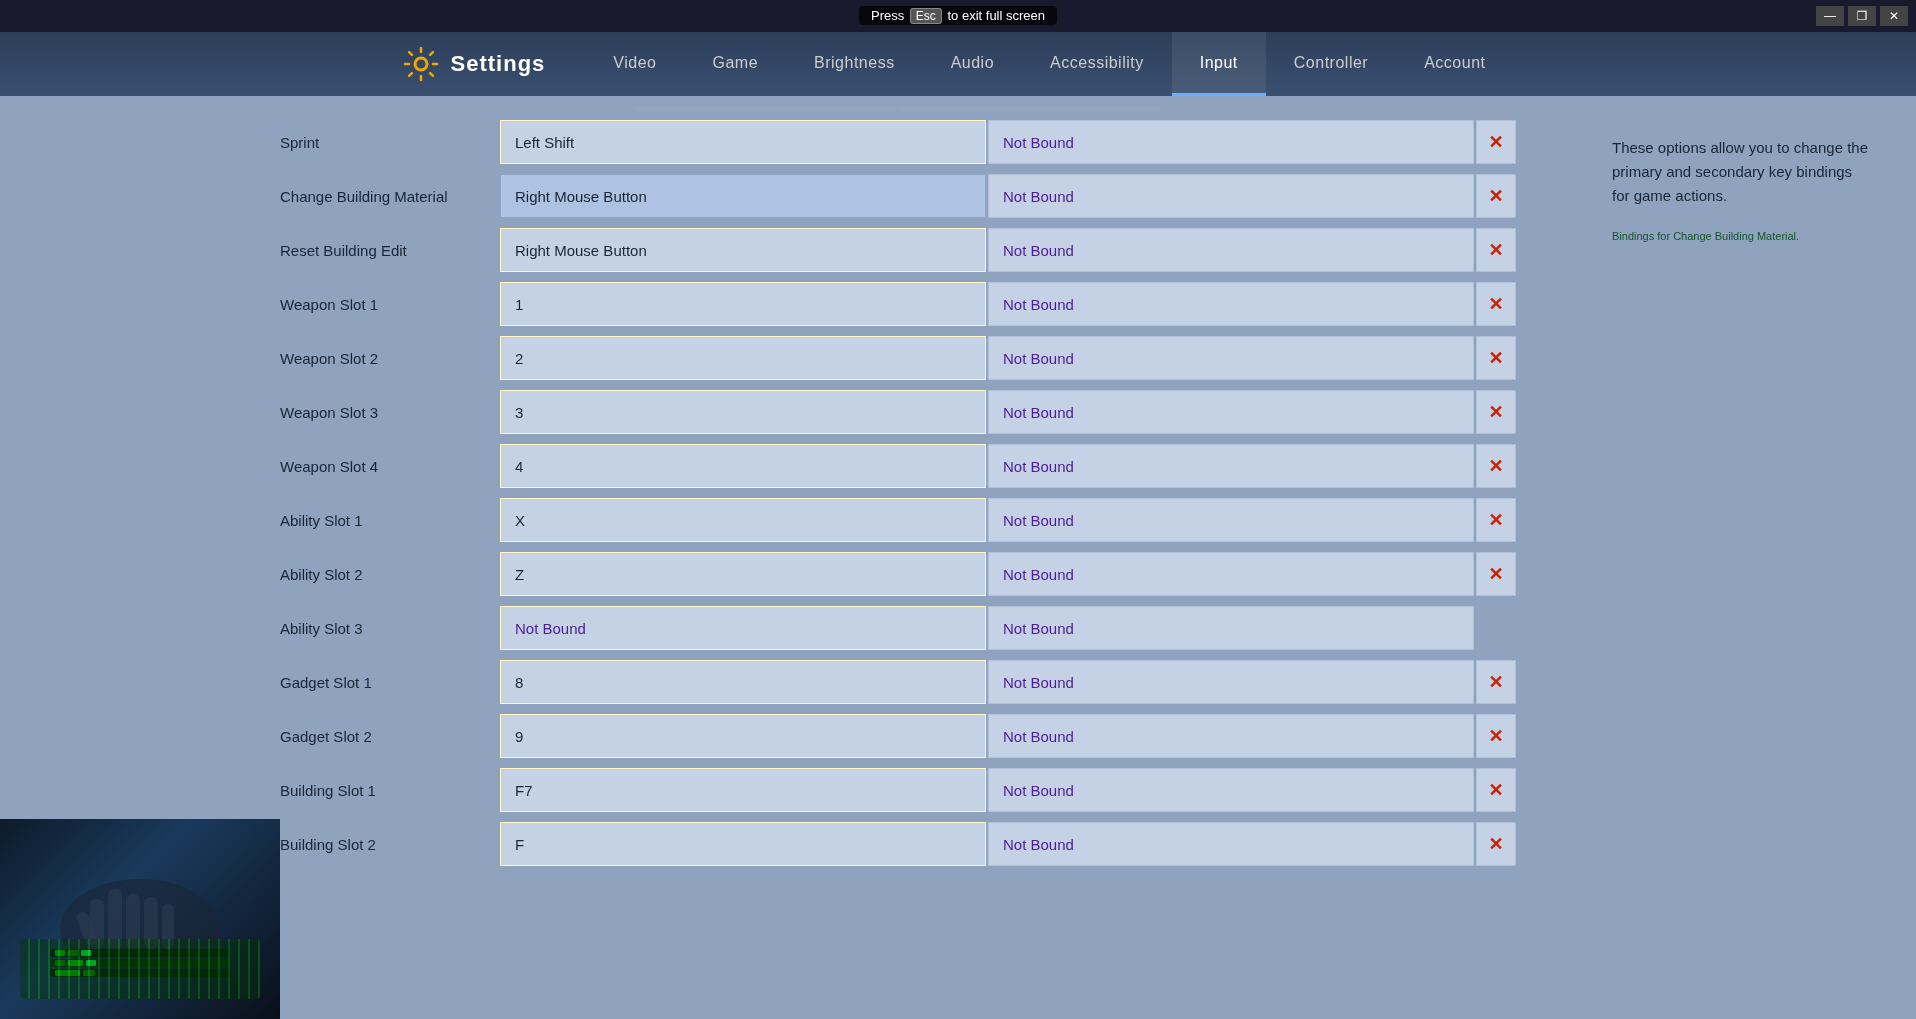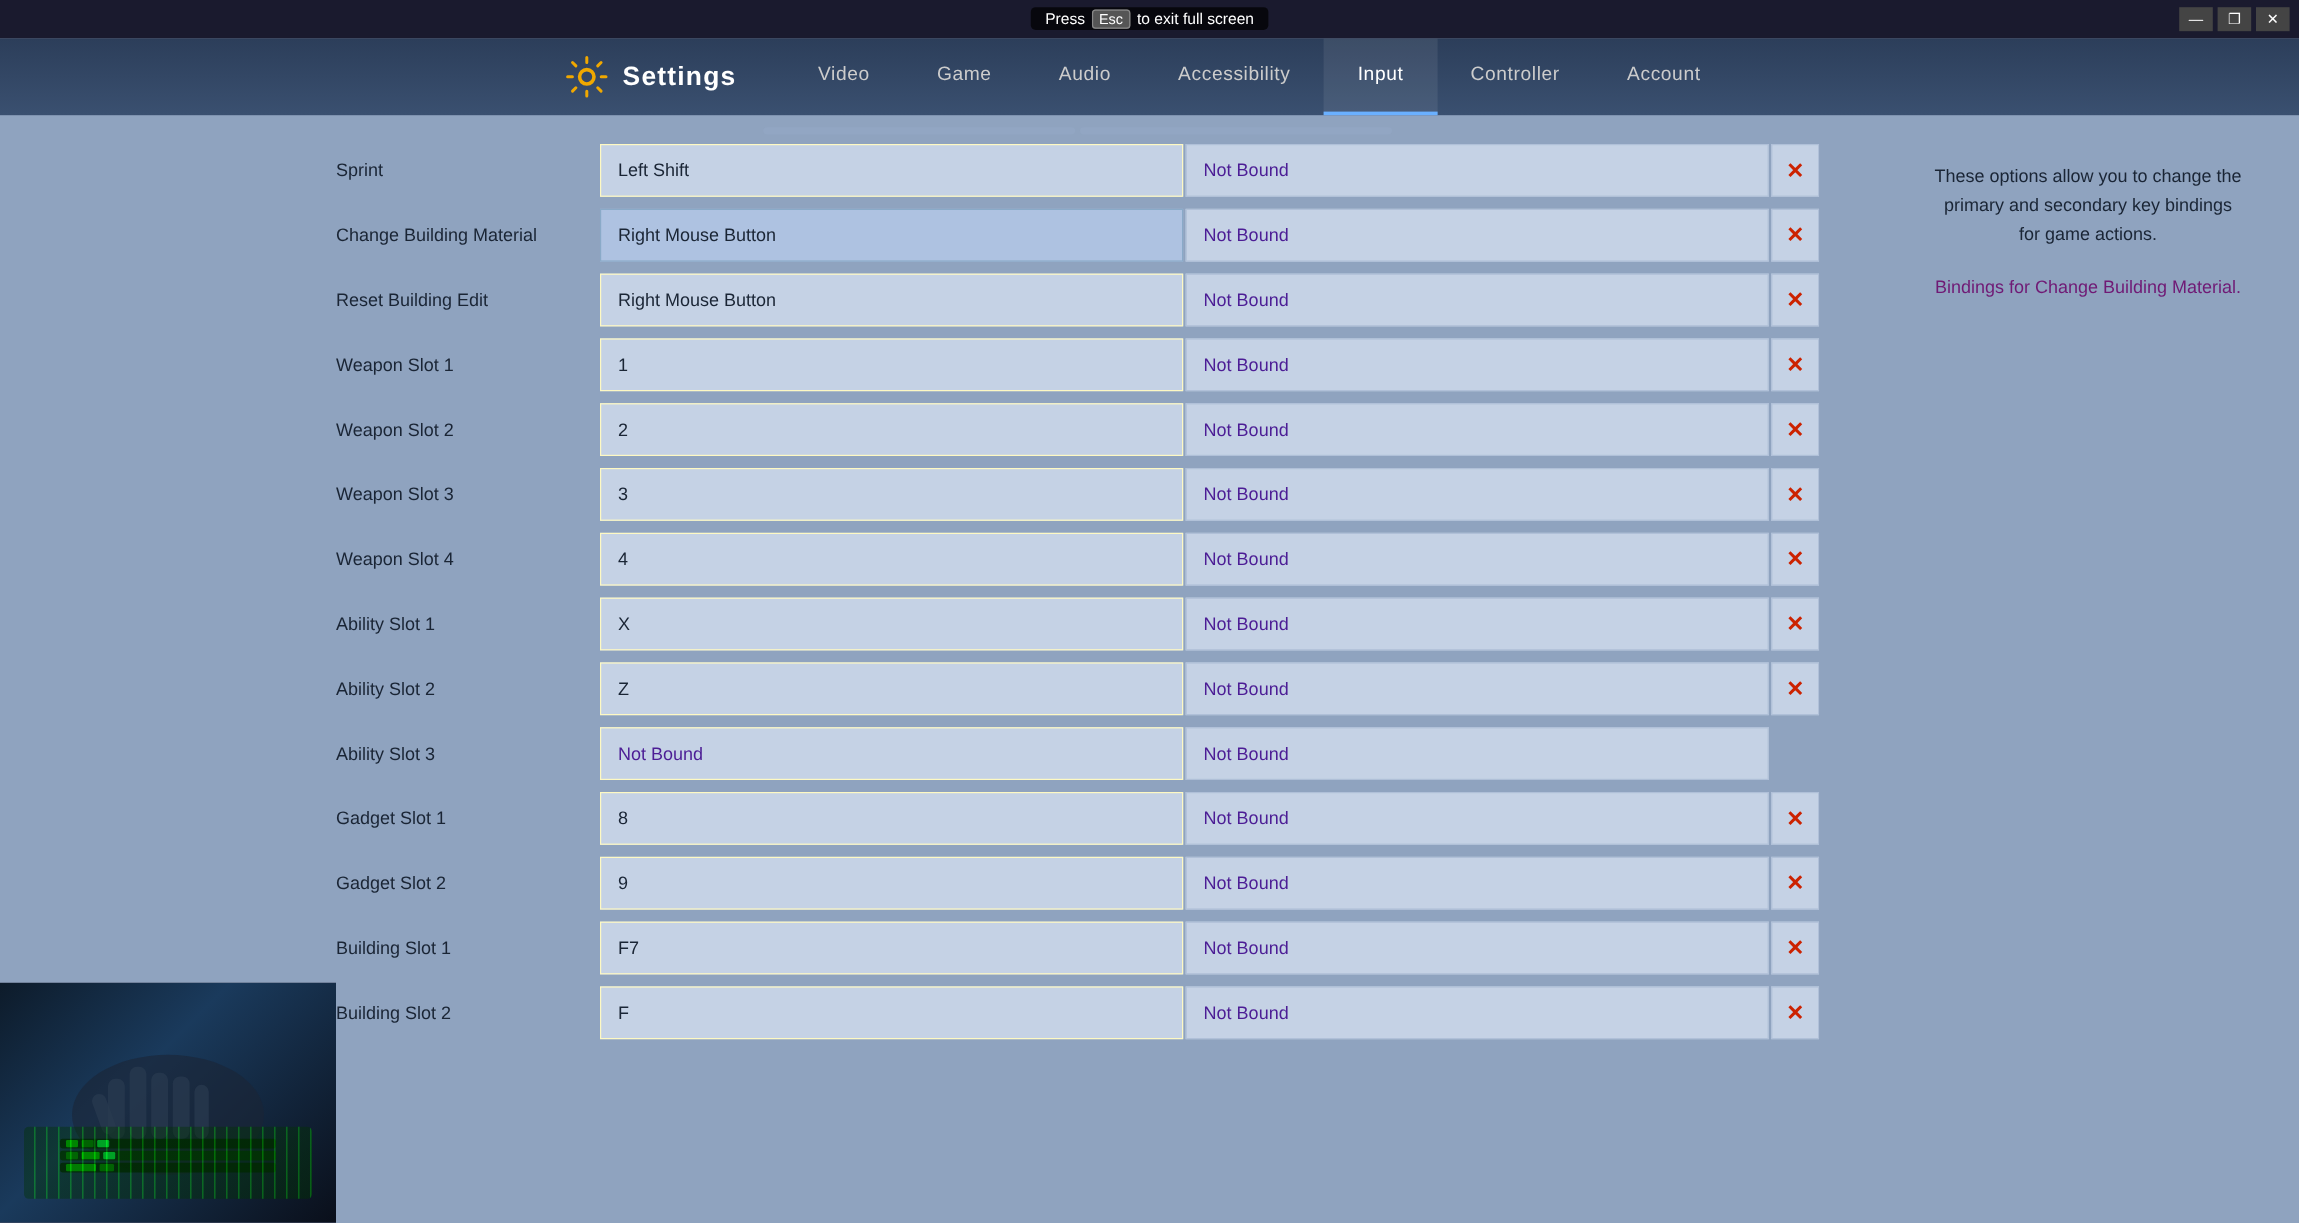--- a/index.html
+++ b/index.html
@@ -279,30 +279,29 @@
     
     .info-panel {
       position: absolute;
       right: 0;
       top: 0;
       width: 352px;
       padding: 40px 48px;
       color: #1a2535;
       font-size: 15px;
       line-height: 1.6;
-      text-align: center;
     }
 
     .info-text {
       margin-bottom: 20px;
     }
 
     .info-binding-detail {
-      font-size: 15px;
-      color: #701a75;
+      font-size: 11px;
+      color: #14532d;
     }
 
     
     .top-scroll-row {
       display: flex;
       justify-content: center;
       margin-bottom: 4px;
     }
 
     .scroll-indicator {
@@ -333,20 +332,21 @@
   <div class="logo-area">
     <svg class="logo-icon" viewBox="0 0 36 36" fill="none">
       <circle cx="18" cy="18" r="6" stroke="#f0a800" stroke-width="3"></circle>
       <path d="M18 2v4M18 30v4M2 18h4M30 18h4M6.1 6.1l2.8 2.8M27.1 27.1l2.8 2.8M6.1 29.9l2.8-2.8M27.1 8.9l2.8-2.8" stroke="#f0a800" stroke-width="2.5" stroke-linecap="round"></path>
     </svg>
     <span class="logo-text">Settings</span>
   </div>
   <nav class="nav-tabs">
   <div class="nav-tab">Video</div>
       <div class="nav-tab">Game</div>
+      <div class="nav-tab">Brightness</div>
       <div class="nav-tab">Audio</div>
       <div class="nav-tab">Accessibility</div>
       <div class="nav-tab active">Input</div>
       <div class="nav-tab">Controller</div>
       <div class="nav-tab">Account</div>
     </nav>
 </div>
 
 <div class="main-content">
 

